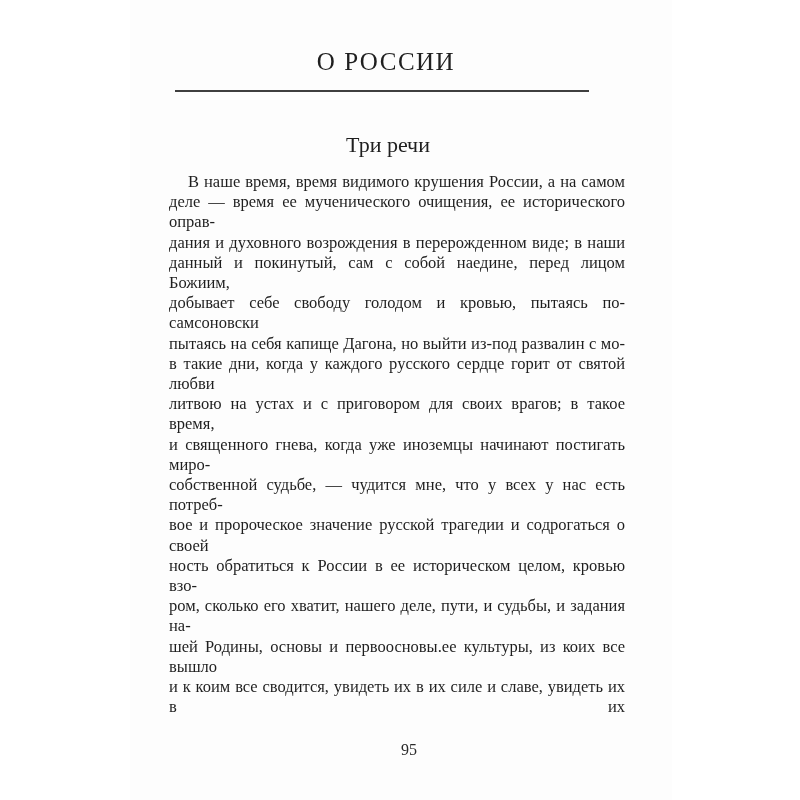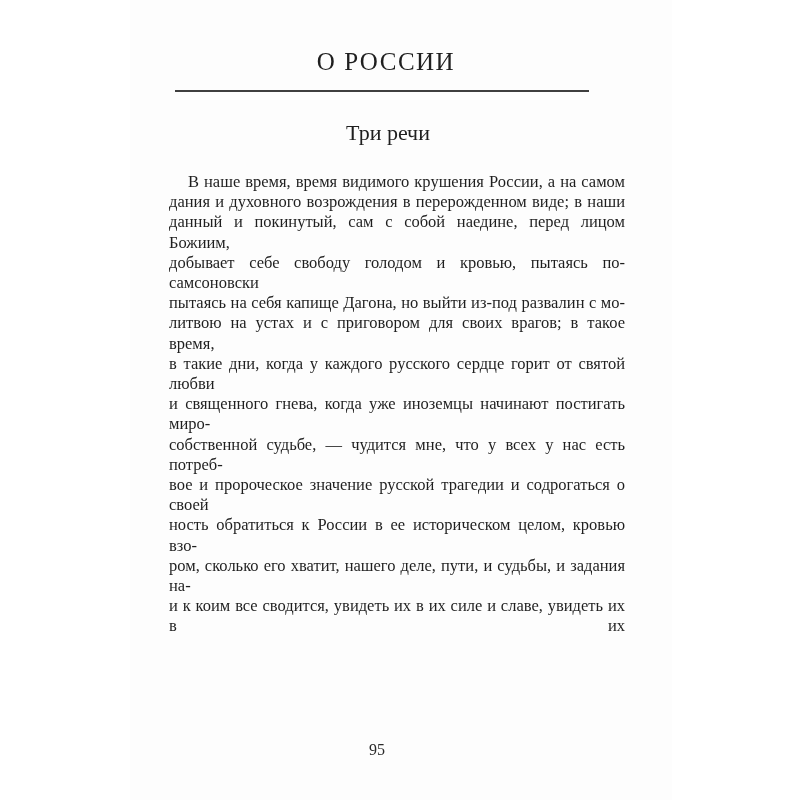--- a/index.html
+++ b/index.html
@@ -21,56 +21,58 @@
   .book-title {
     position: absolute; left: 169px; top: 48px; width: 434px;
     text-align: center; font-size: 25px; letter-spacing: 1.5px;
     color: var(--text, #1f1f1f);
   }
   .title-rule {
     position: absolute; left: 175px; top: 90px; width: 414px; height: 2px;
     background: var(--rule, #3f3f3f);
   }
   .section-title {
-    position: absolute; left: 169px; top: 120px; width: 438px;
+    position: absolute; left: 169px; top: 132px; width: 438px;
     text-align: center; font-size: 22px;
   }
   .body-text {
     position: absolute; left: 169px; top: 172px; width: 456px;
     font-size: 16.5px; line-height: 20.2px;
   }
   .line { text-align: justify; text-align-last: justify; }
   .line.first { text-indent: 19px; }
   .page-number {
-    position: absolute; left: 154px; top: 741px; width: 446px;
+    position: absolute; left: 186px; top: 741px; width: 446px;
     text-align: center; font-size: 16px; color: #2a2a2a;
   }
 </style>
 </head>
 <body>
 
 <div class="canvas">
   <div class="paper"></div>
 
   <div class="book-title">О РОССИИ</div>
 
   <div class="title-rule"></div>
 
   <div class="section-title">Три речи</div>
 
   <div class="body-text">
       <div class="line first">В наше время, время видимого крушения России, а на самом</div>
+      <div class="line">деле — время ее мученического очищения, ее исторического оправ-</div>
       <div class="line">дания и духовного возрождения в перерожденном виде; в наши</div>
       <div class="line">данный и покинутый, сам с собой наедине, перед лицом Божиим,</div>
       <div class="line">добывает себе свободу голодом и кровью, пытаясь по-самсоновски</div>
       <div class="line">пытаясь на себя капище Дагона, но выйти из-под развалин с мо-</div>
+      <div class="line">в такие дни, когда у каждого русского сердце горит от святой любви</div>
       <div class="line">литвою на устах и с приговором для своих врагов; в такое время,</div>
-      <div class="line">в такие дни, когда у каждого русского сердце горит от святой любви</div>
       <div class="line">и священного гнева, когда уже иноземцы начинают постигать миро-</div>
       <div class="line">собственной судьбе, — чудится мне, что у всех у нас есть потреб-</div>
       <div class="line">вое и пророческое значение русской трагедии и содрогаться о своей</div>
       <div class="line">ность обратиться к России в ее историческом целом, кровью взо-</div>
       <div class="line">ром, сколько его хватит, нашего деле, пути, и судьбы, и задания на-</div>
+      <div class="line">шей Родины, основы и первоосновы.ее культуры, из коих все вышло</div>
       <div class="line">и к коим все сводится, увидеть их в их силе и славе, увидеть их в их</div>
     </div>
 
   <div class="page-number">95</div>
 </div>
 
 </body></html>

